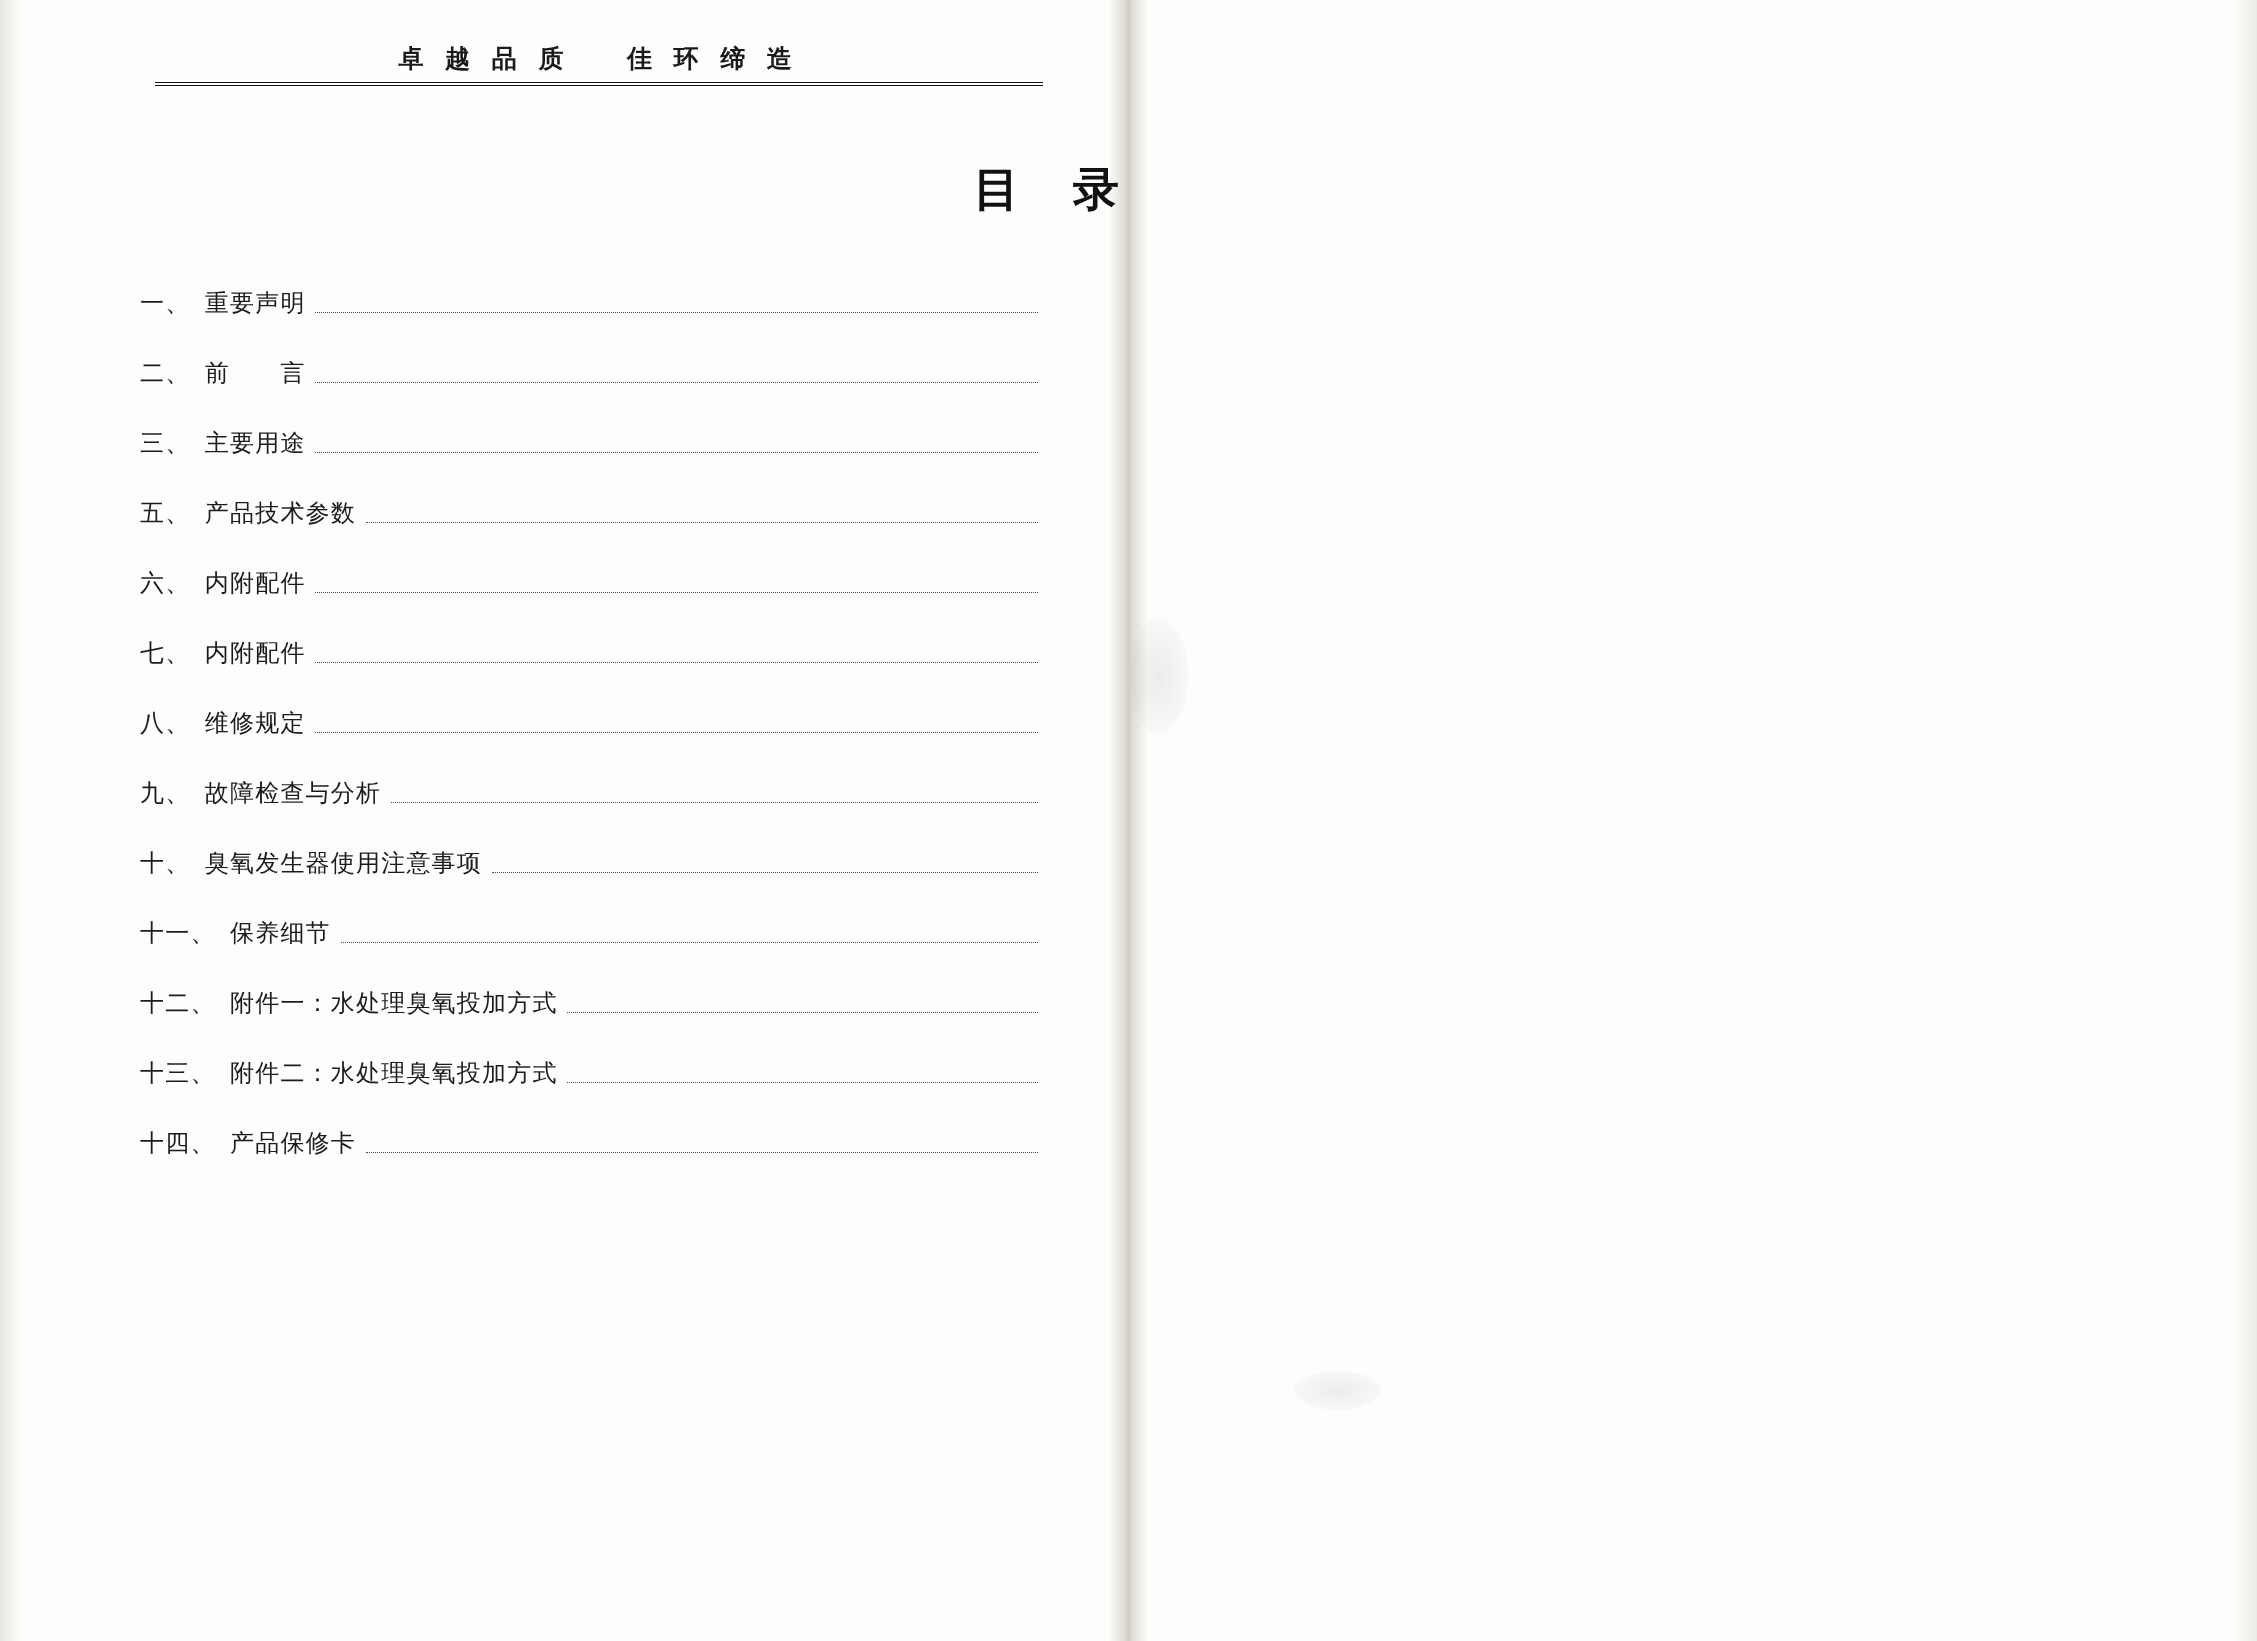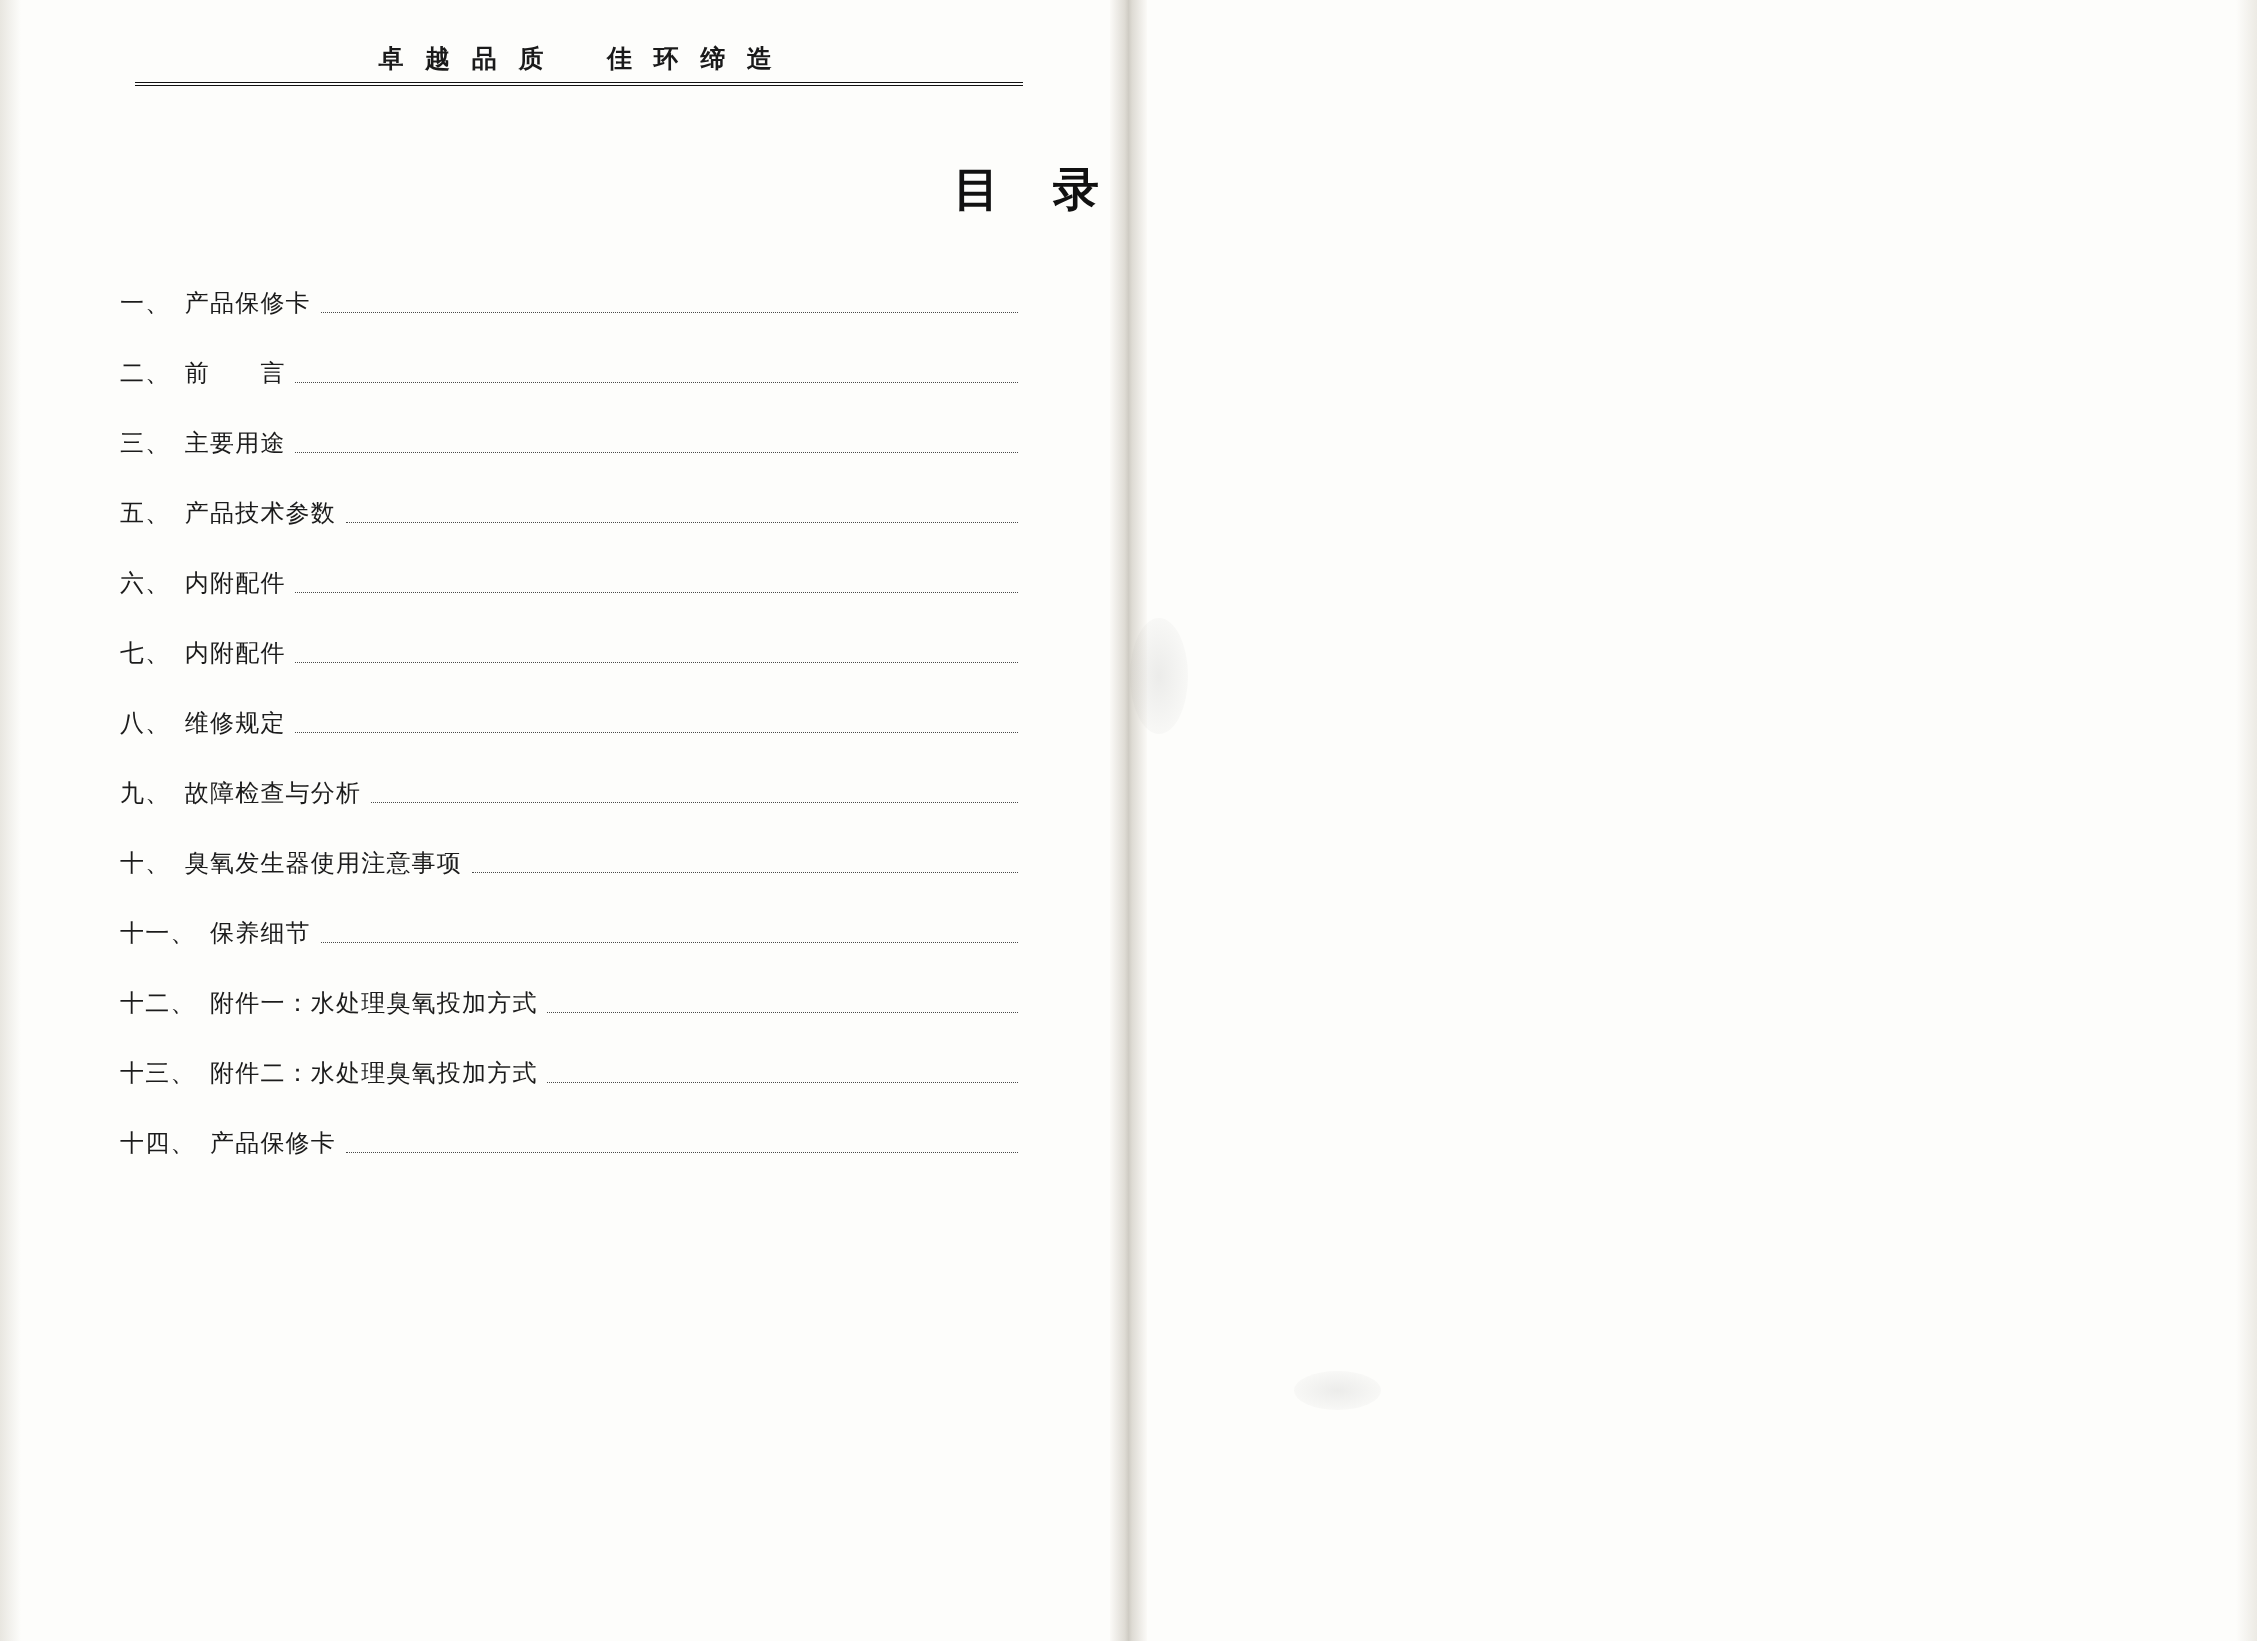--- a/index.html
+++ b/index.html
@@ -44,20 +44,21 @@
   }
 
   .page {
     position: relative;
     height: 100%;
     box-sizing: border-box;
   }
   .page-left {
     width: 1120px;
     padding: 0;
+    margin-left: 20px;
   }
   .page-right {
     width: 1137px;
     padding: 0;
   }
 
   
   .hdr {
     position: absolute;
     top: 42px;
@@ -145,21 +146,21 @@
     <div class="hdr hdr-left">
       <div class="hdr-text">卓 越 品 质    佳 环 缔 造</div>
       <div class="hdr-rule"></div>
       <div class="hdr-rule thin"></div>
     </div>
 
     <div class="toc-title">目  录</div>
 
     <div class="toc-list">
       <div class="toc-row">
-        <span class="toc-label">一、  产品保修卡</span>
+        <span class="toc-label">一、  重要声明</span>
         <span class="toc-dots"></span>
       </div>
       <div class="toc-row">
         <span class="toc-label">二、  前       言</span>
         <span class="toc-dots"></span>
       </div>
       <div class="toc-row">
         <span class="toc-label">三、  主要用途</span>
         <span class="toc-dots"></span>
       </div>

